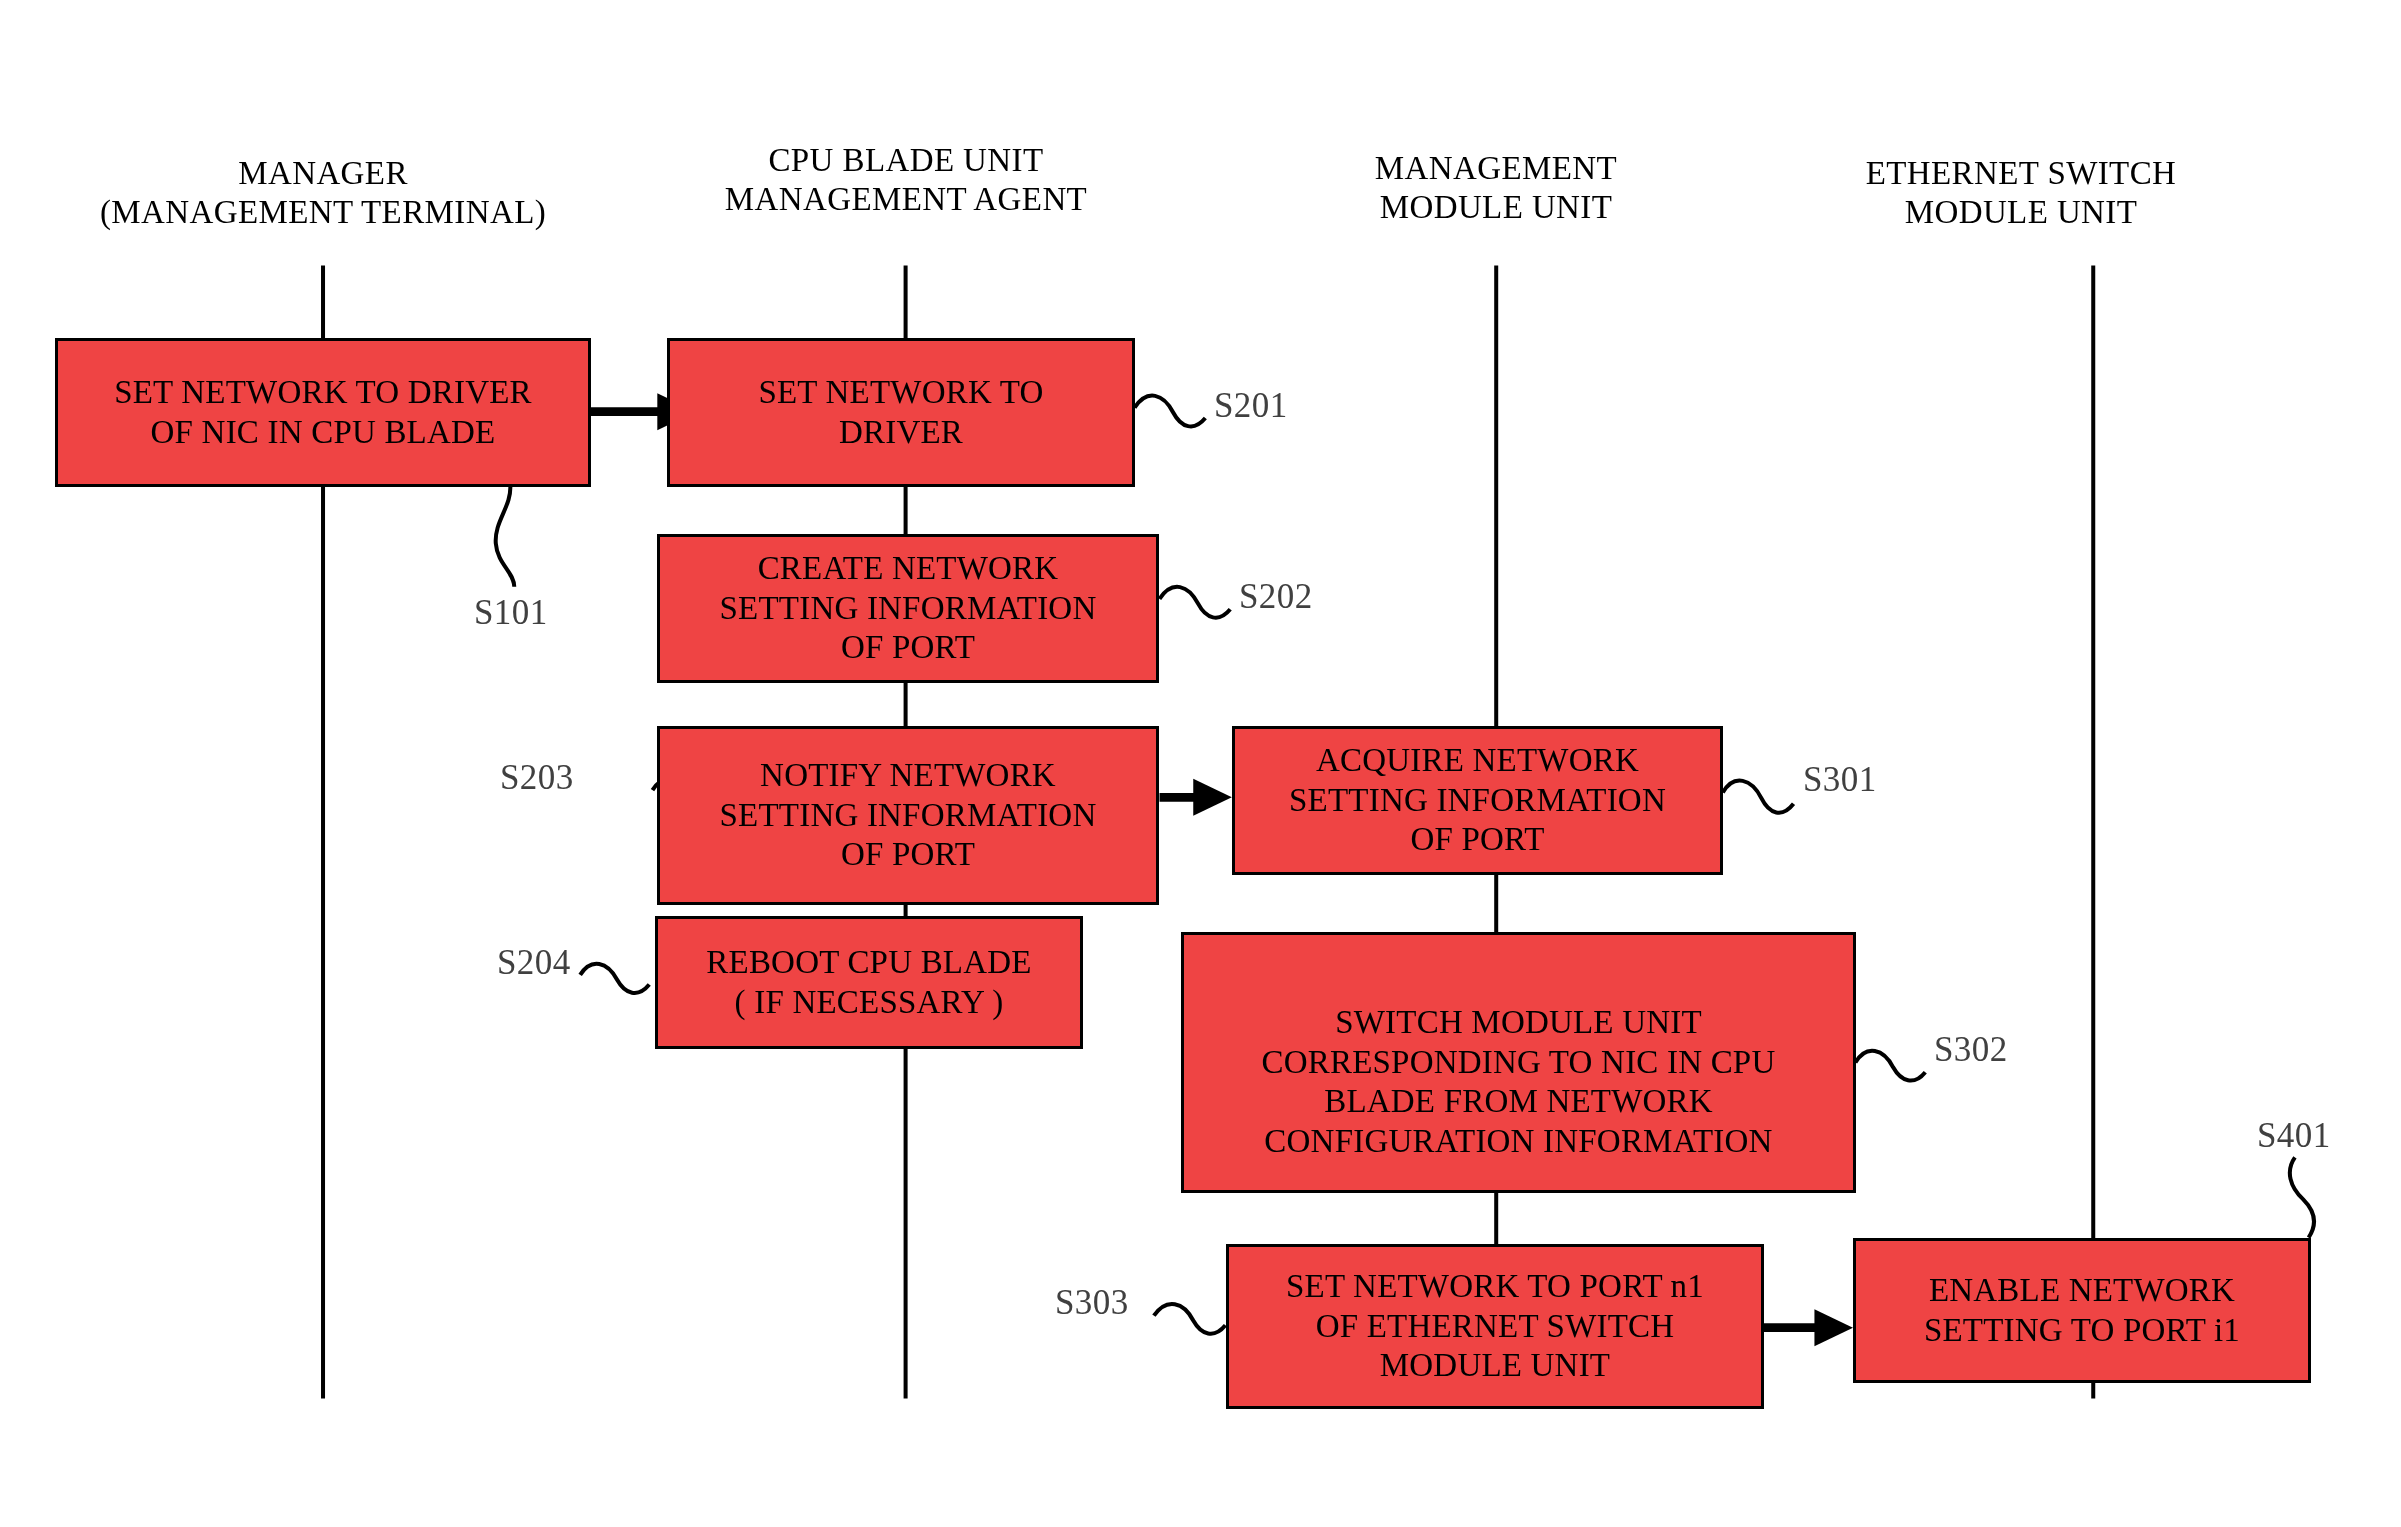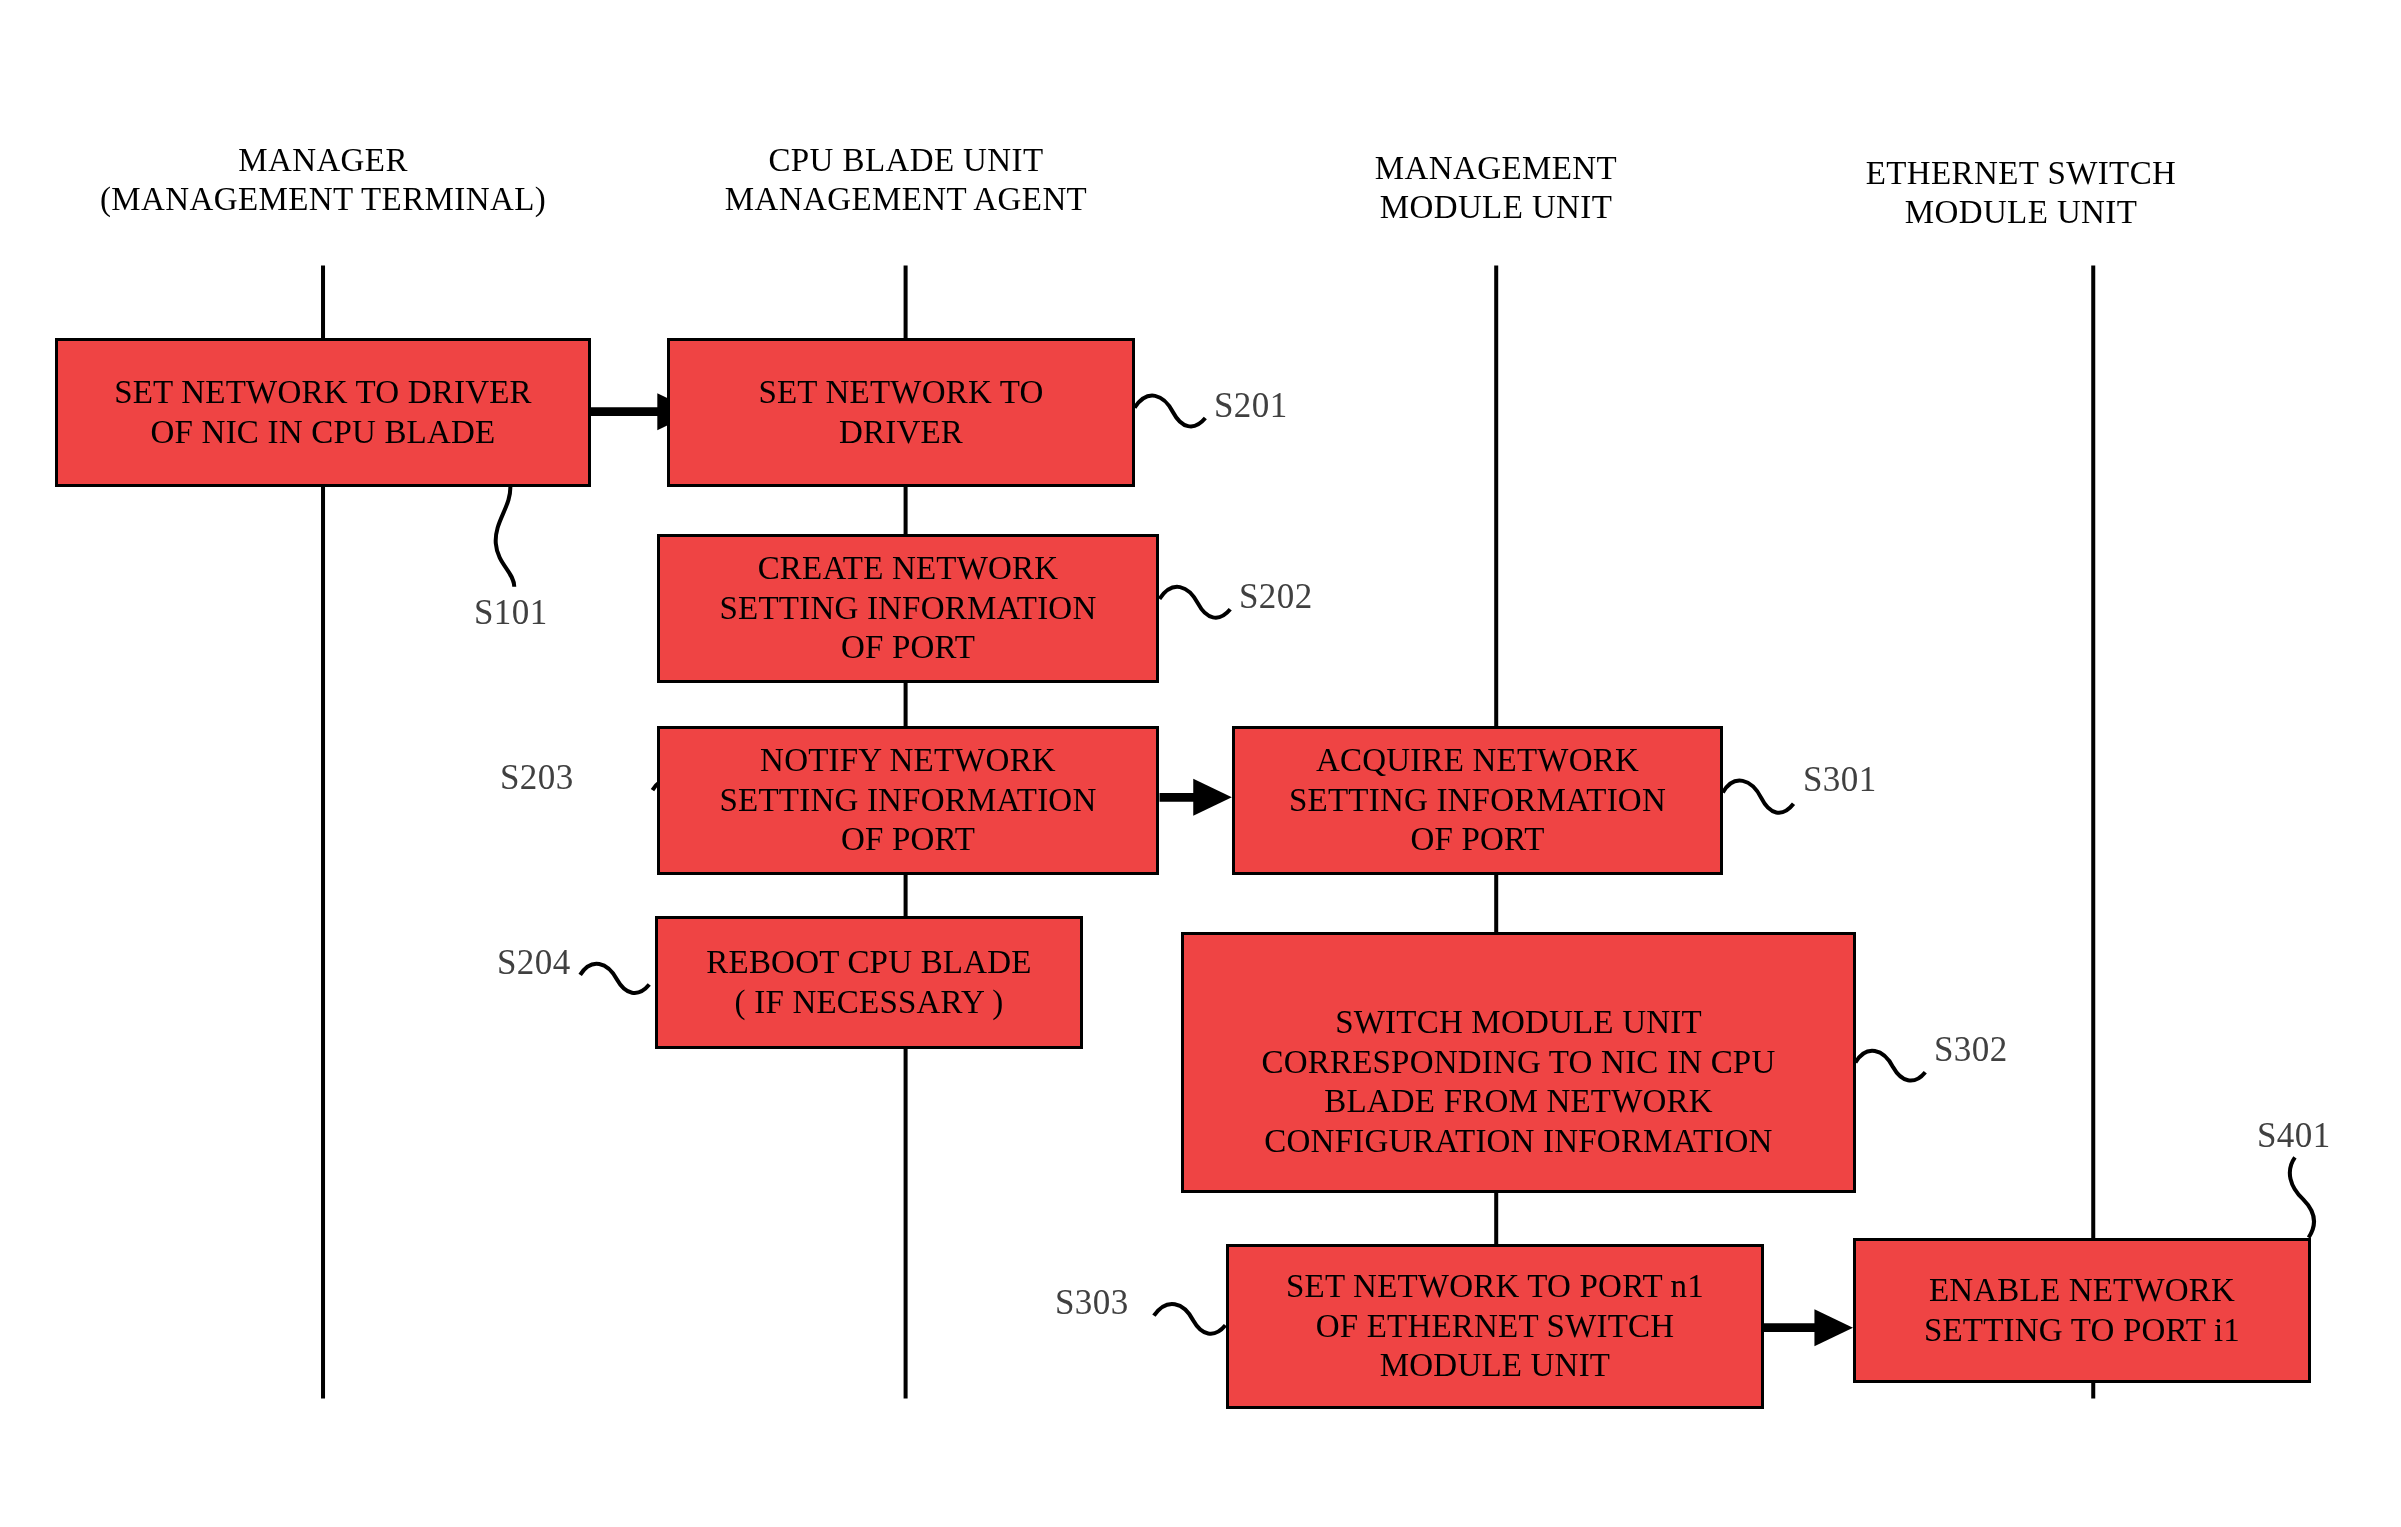--- a/index.html
+++ b/index.html
@@ -89,21 +89,21 @@
     <path d="M 1412 507 C 1428 483, 1448 490, 1460 513 C 1470 532, 1486 537, 1500 520" fill="none" stroke="#000" stroke-width="5"></path>
     <path d="M 1443 745 C 1459 721, 1479 728, 1491 751 C 1501 770, 1517 775, 1531 758" fill="none" stroke="#000" stroke-width="5"></path>
     <path d="M 812 983 C 826 961, 846 967, 858 989 C 868 1007, 884 1012, 898 995" fill="none" stroke="#000" stroke-width="5"></path>
     <path d="M 722 1213 C 736 1191, 756 1197, 768 1219 C 778 1237, 794 1242, 808 1225" fill="none" stroke="#000" stroke-width="5"></path>
     <path d="M 2144 986 C 2158 962, 2180 969, 2192 993 C 2202 1013, 2218 1018, 2232 1000" fill="none" stroke="#000" stroke-width="5"></path>
     <path d="M 2309 1322 C 2323 1299, 2344 1305, 2356 1328 C 2366 1346, 2382 1351, 2396 1334" fill="none" stroke="#000" stroke-width="5"></path>
     <path d="M 1436 1637 C 1452 1614, 1473 1620, 1485 1643 C 1495 1661, 1511 1666, 1525 1649" fill="none" stroke="#000" stroke-width="5"></path>
     <path d="M 2856 1440 C 2844 1457, 2850 1477, 2866 1492 C 2880 1506, 2885 1522, 2873 1540" fill="none" stroke="#000" stroke-width="5"></path>
   </svg>
 
-  <div class="lane-title" style="left:66px; top:141px; width:514px;">
+  <div class="lane-title" style="left:66px; top:154px; width:514px;">
     <div>MANAGER</div>
     <div>(MANAGEMENT TERMINAL)</div>
   </div>
 
   <div class="lane-title" style="left:649px; top:141px; width:514px;">
     <div>CPU BLADE UNIT</div>
     <div>MANAGEMENT AGENT</div>
   </div>
 
   <div class="lane-title" style="left:1239px; top:149px; width:514px;">
@@ -131,21 +131,21 @@
   </div>
 
   <div class="node" style="left:657px; top:534px; width:502px; height:149px;">
     <span class="txt">
       <span>CREATE NETWORK</span><br>
       <span>SETTING INFORMATION</span><br>
       <span>OF PORT</span>
     </span>
   </div>
 
-  <div class="node" style="left:657px; top:726px; width:502px; height:149px;">
+  <div class="node" style="left:657px; top:726px; width:502px; height:179px;">
     <span class="txt">
       <span>NOTIFY NETWORK</span><br>
       <span>SETTING INFORMATION</span><br>
       <span>OF PORT</span>
     </span>
   </div>
 
   <div class="node" style="left:655px; top:916px; width:428px; height:133px;">
     <span class="txt">
       <span>REBOOT CPU BLADE</span><br>

